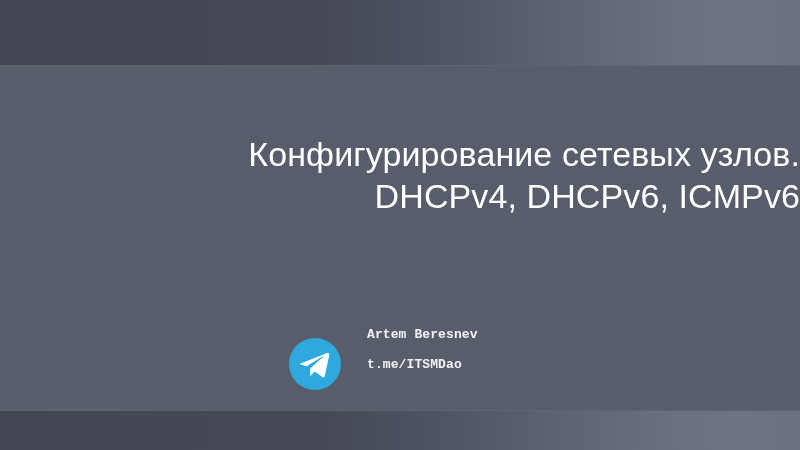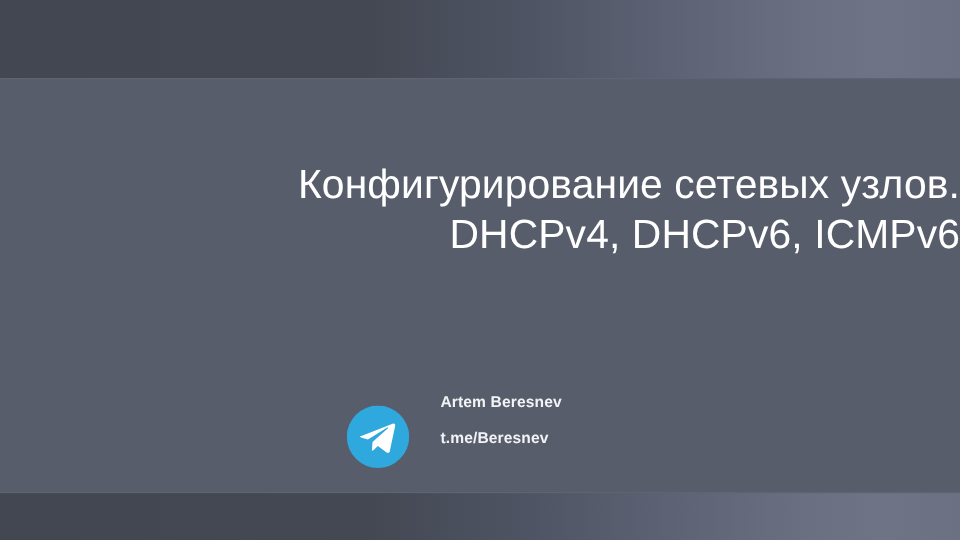--- a/index.html
+++ b/index.html
@@ -86,20 +86,21 @@
     left: 3px;
     top: 18px;
     width: 52px;
     height: 52px;
   }
   #contact-lines {
     position: absolute;
     left: 81px;
     top: 0;
     width: 240px;
+    font-family: Liberation Mono, monospace;
   }
   .contact-line {
     display: block;
     height: 30px;
     line-height: 30px;
     font-size: 13px;
     font-weight: bold;
     color: #f2f3f5;
     white-space: nowrap;
     letter-spacing: 0.1px;
@@ -122,21 +123,21 @@
 
     <span id="telegram-icon">
       <svg width="52" height="52" viewBox="0 0 52 52" xmlns="http://www.w3.org/2000/svg">
         <circle cx="26" cy="26" r="26" fill="#2fa8dd"></circle>
         <path d="M11.6 25.6 L38.2 15.1 C39.5 14.6 40.7 15.5 40.3 17.1 L35.8 38.0 C35.5 39.4 34.5 39.7 33.2 39.0 L25.9 33.6 L22.4 37.0 C22.0 37.4 21.6 37.7 20.9 37.7 L21.4 30.3 L34.3 18.8 C34.9 18.3 34.2 18.0 33.4 18.5 L17.6 28.3 L11.9 26.5 C10.7 26.1 10.7 25.3 11.6 25.6 Z" fill="#ffffff"></path>
       </svg>
     </span>
 
     <div id="contact-lines">
       <span class="contact-line">Artem Beresnev</span>
-      <span class="contact-line">t.me/Beresnev</span>
+      <span class="contact-line">t.me/ITSMDao</span>
     </div>
 
   </div>
 
   <div id="seam-bottom" class="band-seam"></div>
   <div id="band-bottom" class="band"></div>
 
 </div>
 
 </body></html>

